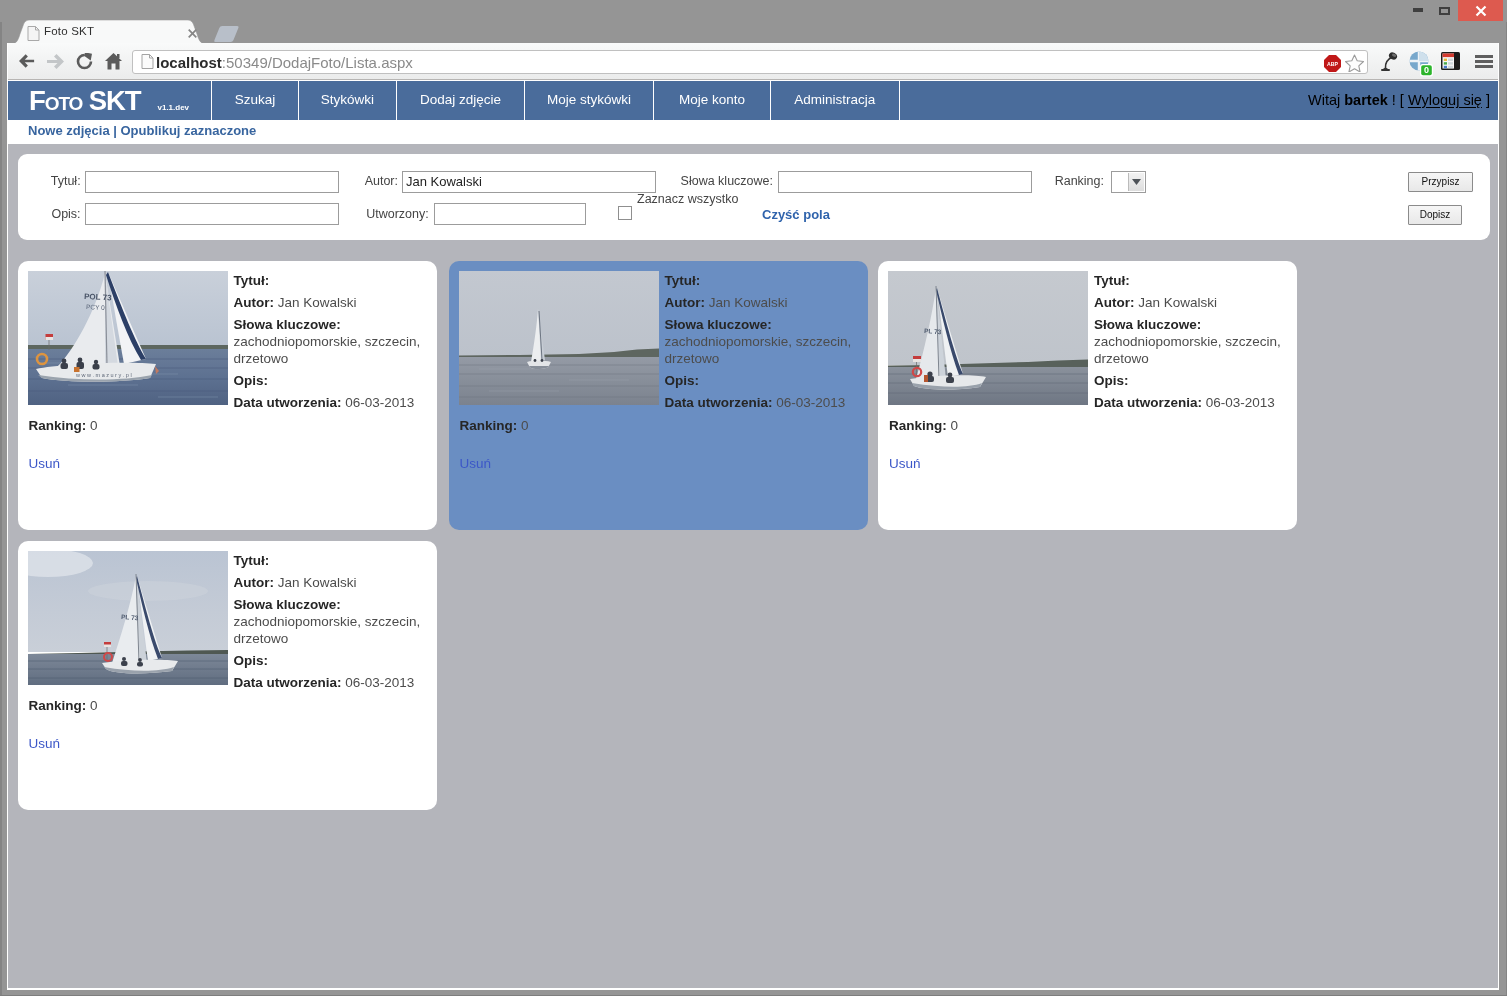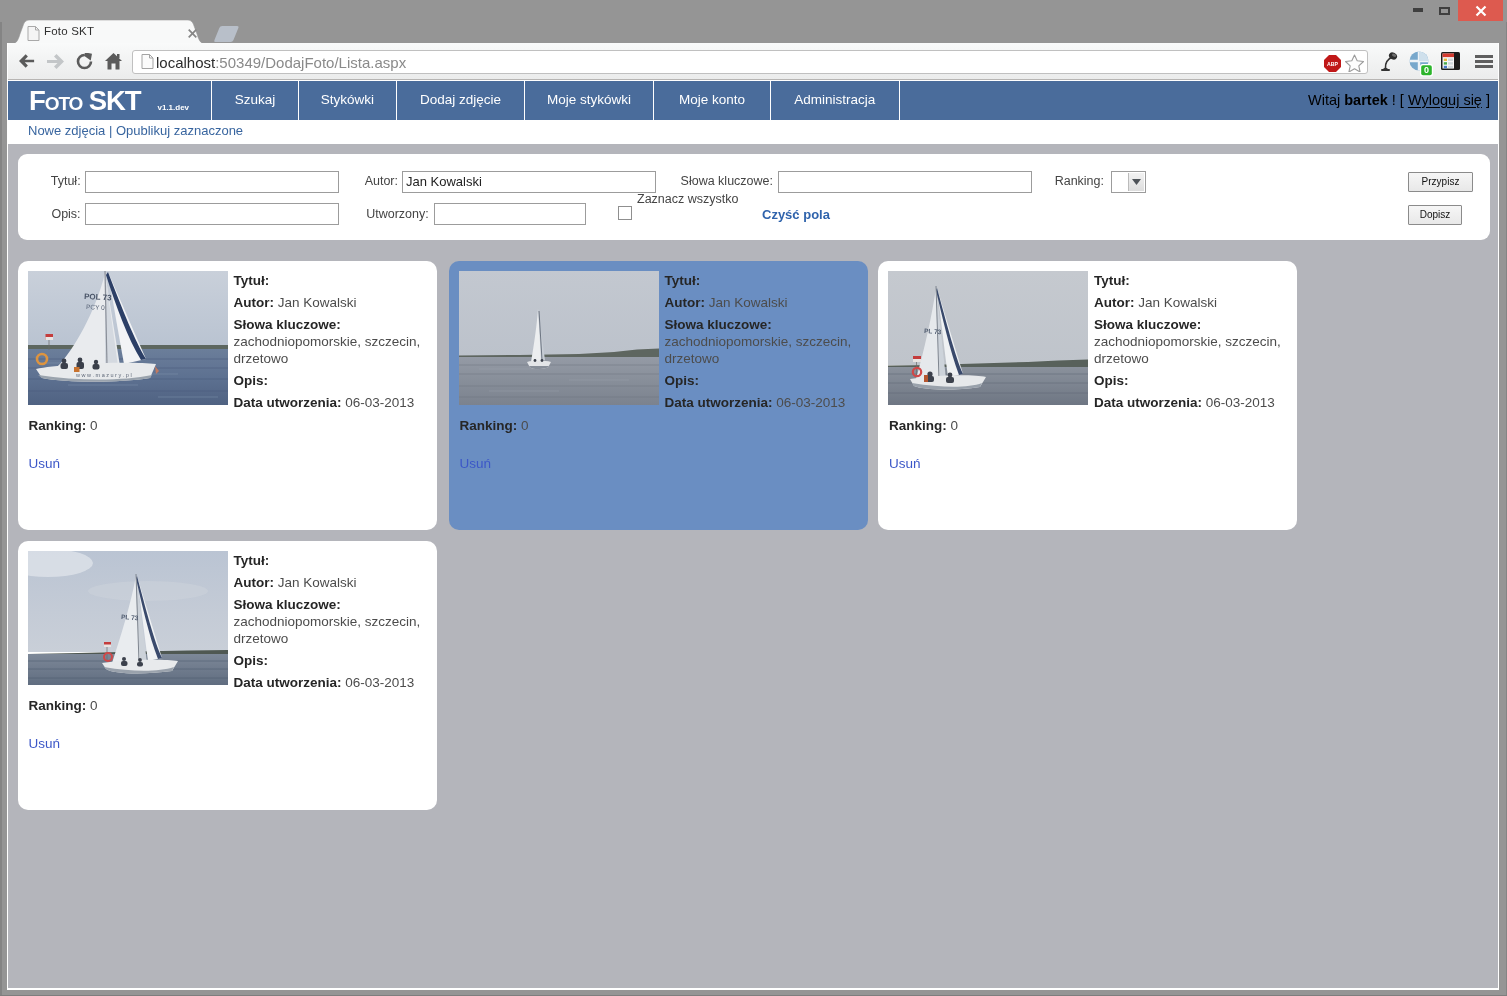--- a/index.html
+++ b/index.html
@@ -11,32 +11,32 @@
 #newtab{position:absolute;left:217px;top:25.5px;width:19px;height:15.5px;background:#b8bfc9;transform:skewX(-22deg);border-radius:2px}
 #btnmin{position:absolute;left:1413px;top:8px;width:10px;height:3.5px;background:#3f3f3f}
 #btnmax{position:absolute;left:1439px;top:7px;width:7px;height:4px;border:2px solid #3f3f3f;background:transparent}
 #btnclose{position:absolute;left:1457.5px;top:0;width:45px;height:20.5px;background:#dd5a4f}
 #btnclose svg{position:absolute;left:17px;top:5px}
 
 #toolbar{position:absolute;left:8px;top:43px;width:1490px;height:35.5px;background:linear-gradient(#f9fafa,#ebecec);border-bottom:1px solid #b7b5b3}
 .tbicon{position:absolute;top:0}
 #omnibox{position:absolute;left:124px;top:6.5px;width:1234px;height:22.5px;background:#fff;border:1px solid #c0c0c0;border-radius:3px}
 #urltext{position:absolute;left:23px;top:3.5px;font-size:15px;color:#8a8a8a;white-space:nowrap}
-#urltext b{color:#2c2c2c;font-weight:400}
+#urltext b{color:#2c2c2c;font-weight:700}
 
 #content{position:absolute;left:8px;top:81px;width:1490px;height:907px;background:#b4b5bb}
 #navbar{position:absolute;left:0;top:0;width:1490px;height:38.5px;background:#4a6c9b}
 #logo{position:absolute;left:21px;top:3.5px;color:#fff;font-weight:bold;white-space:nowrap}
 #logo .big{font-size:27.5px;letter-spacing:-1.1px}#logo .sml{font-size:19px;letter-spacing:-1.1px}
 #logo .ver{font-size:8px;margin-left:17px}
 .mi{position:absolute;top:0;height:38.5px;border-left:1.5px solid #fff;color:#fff;font-size:13.5px;text-align:center;line-height:38.5px}
 #welcome{position:absolute;right:8px;top:0;height:38.5px;line-height:38.5px;color:#000000;font-size:14.5px}
 #welcome u{text-underline-offset:2px}
 #subnav{position:absolute;left:0;top:38.5px;width:1490px;height:24px;background:#fff}
-#subnav div{position:absolute;left:20px;top:3.5px;font-size:13px;font-weight:normal;color:#38659f}
+#subnav div{position:absolute;left:20px;top:3.5px;font-size:13px;font-weight:bold;color:#38659f}
 
 #filter{position:absolute;left:9.5px;top:73px;width:1472px;height:86px;background:#fff;border-radius:9px;font-size:12.5px;color:#444}
 #filter .lbl{position:absolute;white-space:nowrap}
 #filter input[type=text]{position:absolute;height:20px;border:1px solid #9c9c9c;margin:0;padding:0 3px;font-family:"Liberation Sans",sans-serif;font-size:13px;color:#222}
 #filter .r1{top:16.5px}#filter .r2{top:49px}
 .btn{position:absolute;border:1px solid #8b8b8b;background:linear-gradient(#f6f6f6,#e8e8e8);font-size:10px;color:#111;text-align:center;line-height:18px;border-radius:1px}
 
 .card{position:absolute;width:419px;height:269px;background:#fff;border-radius:10px}
 .card.sel{background:#6a8ec2}
 .photo{position:absolute;left:10px;top:10px;width:200px;height:134px}

